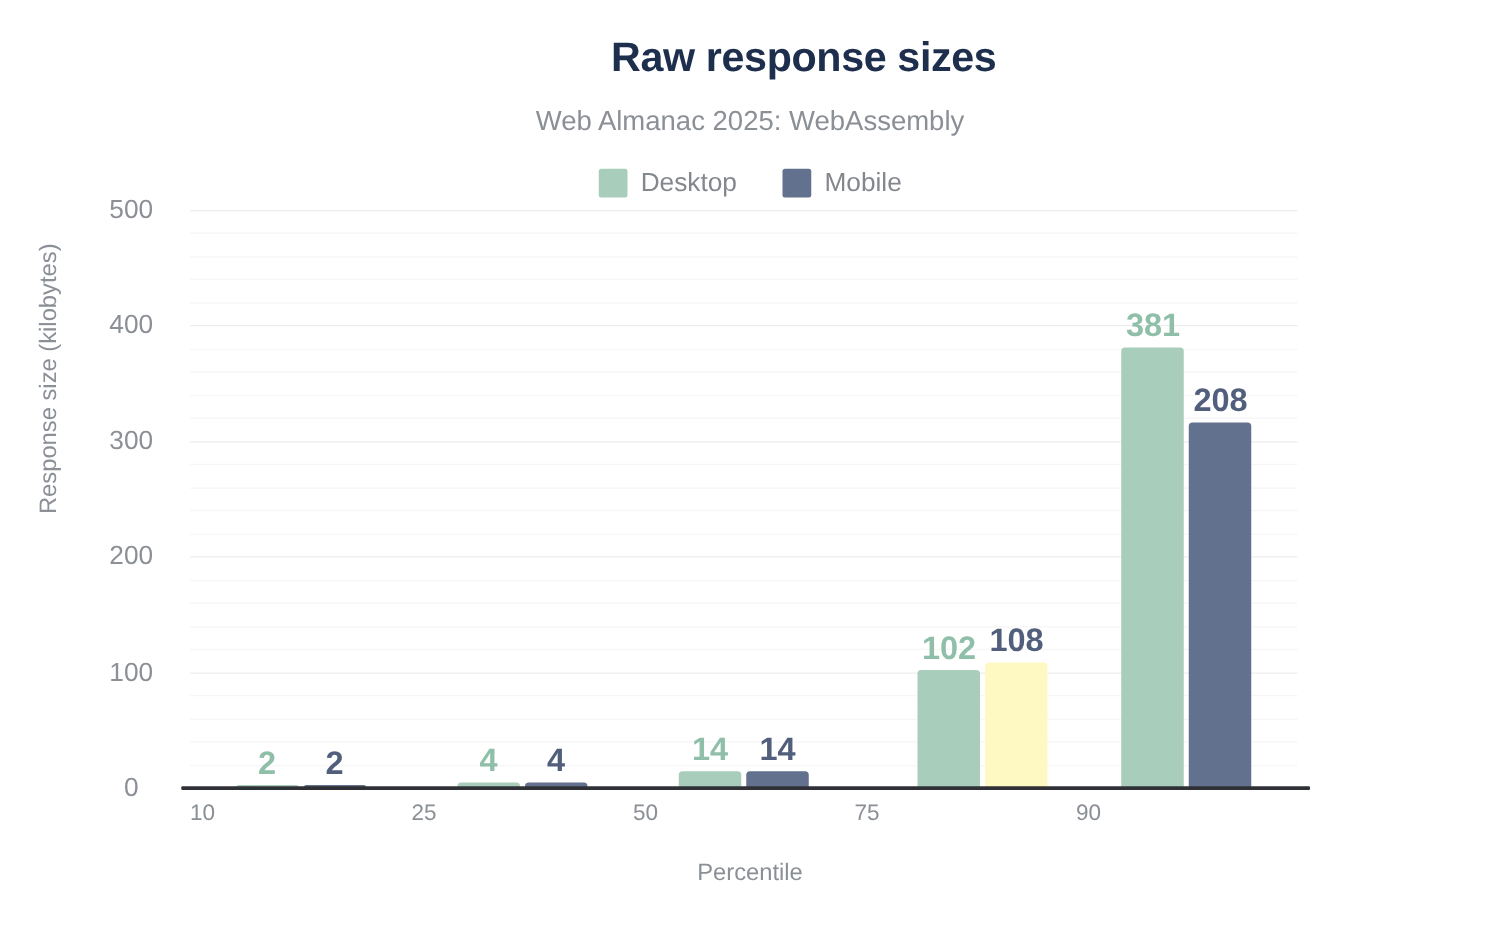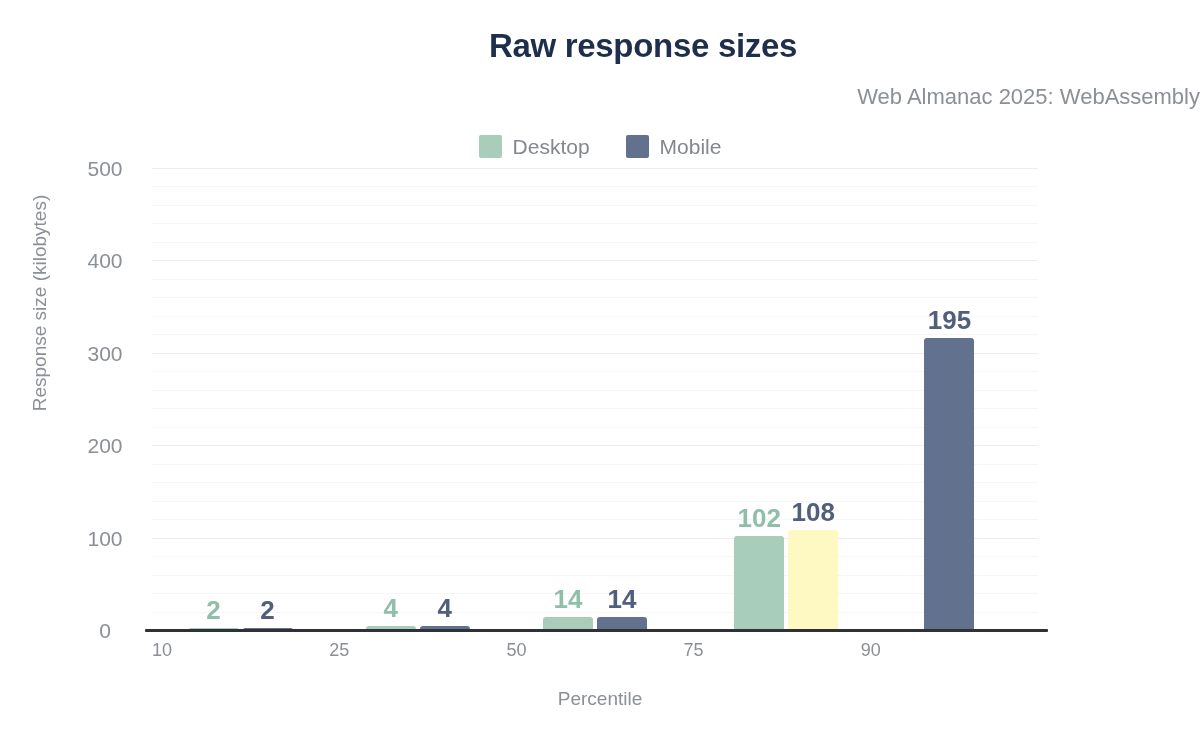--- a/index.html
+++ b/index.html
@@ -26,21 +26,21 @@
     font-size: 33px;
     font-weight: bold;
     color: #1e2f4d;
     letter-spacing: -0.3px;
     margin-left: 43px;
   }
   .chart-subtitle {
     position: absolute;
     left: 0; top: 84px;
     width: 1200px;
-    text-align: right;
+    text-align: center;
     font-size: 22px;
     font-weight: normal;
     color: #8b8f96;
   }
 
   
   .legend {
     position: absolute;
     left: 0; top: 135px;
     width: 1200px;
@@ -266,22 +266,25 @@
       </div>
       <div class="bar-group">
         <div class="bar" style="height: 94.248px; background: rgb(168, 205, 187); margin-left: 28px;">
           <span class="bar-label" style="color: rgb(143, 191, 169);">102</span>
         </div>
         <div class="bar" style="height: 99.792px; background: #fef9c3;">
           <span class="bar-label" style="color: rgb(81, 95, 125);">108</span>
         </div>
       </div>
       <div class="bar-group">
+        <div class="bar" style="height: 352.044px; background: rgb(168, 205, 187);">
+          <span class="bar-label" style="color: rgb(143, 191, 169);">381</span>
+        </div>
         <div class="bar" style="height: 291.984px; background: rgb(98, 113, 141);">
-          <span class="bar-label" style="color: rgb(81, 95, 125);">195</span>
+          <span class="bar-label" style="color: rgb(81, 95, 125);">208</span>
         </div>
       </div>
     </div>
 
   <div class="axis-baseline"></div>
 
   <div class="x-axis" id="x-ticks">
       <div class="x-tick" style="color: rgb(139, 143, 150);">10</div>
       <div class="x-tick" style="color: rgb(139, 143, 150);">25</div>
       <div class="x-tick" style="color: rgb(139, 143, 150);">50</div>

